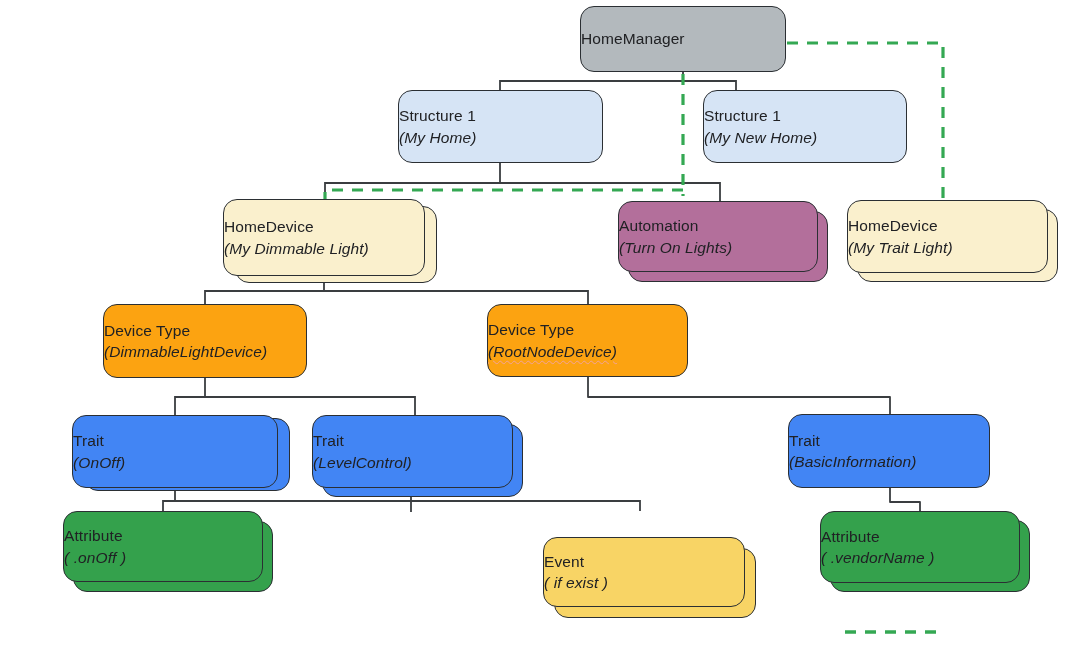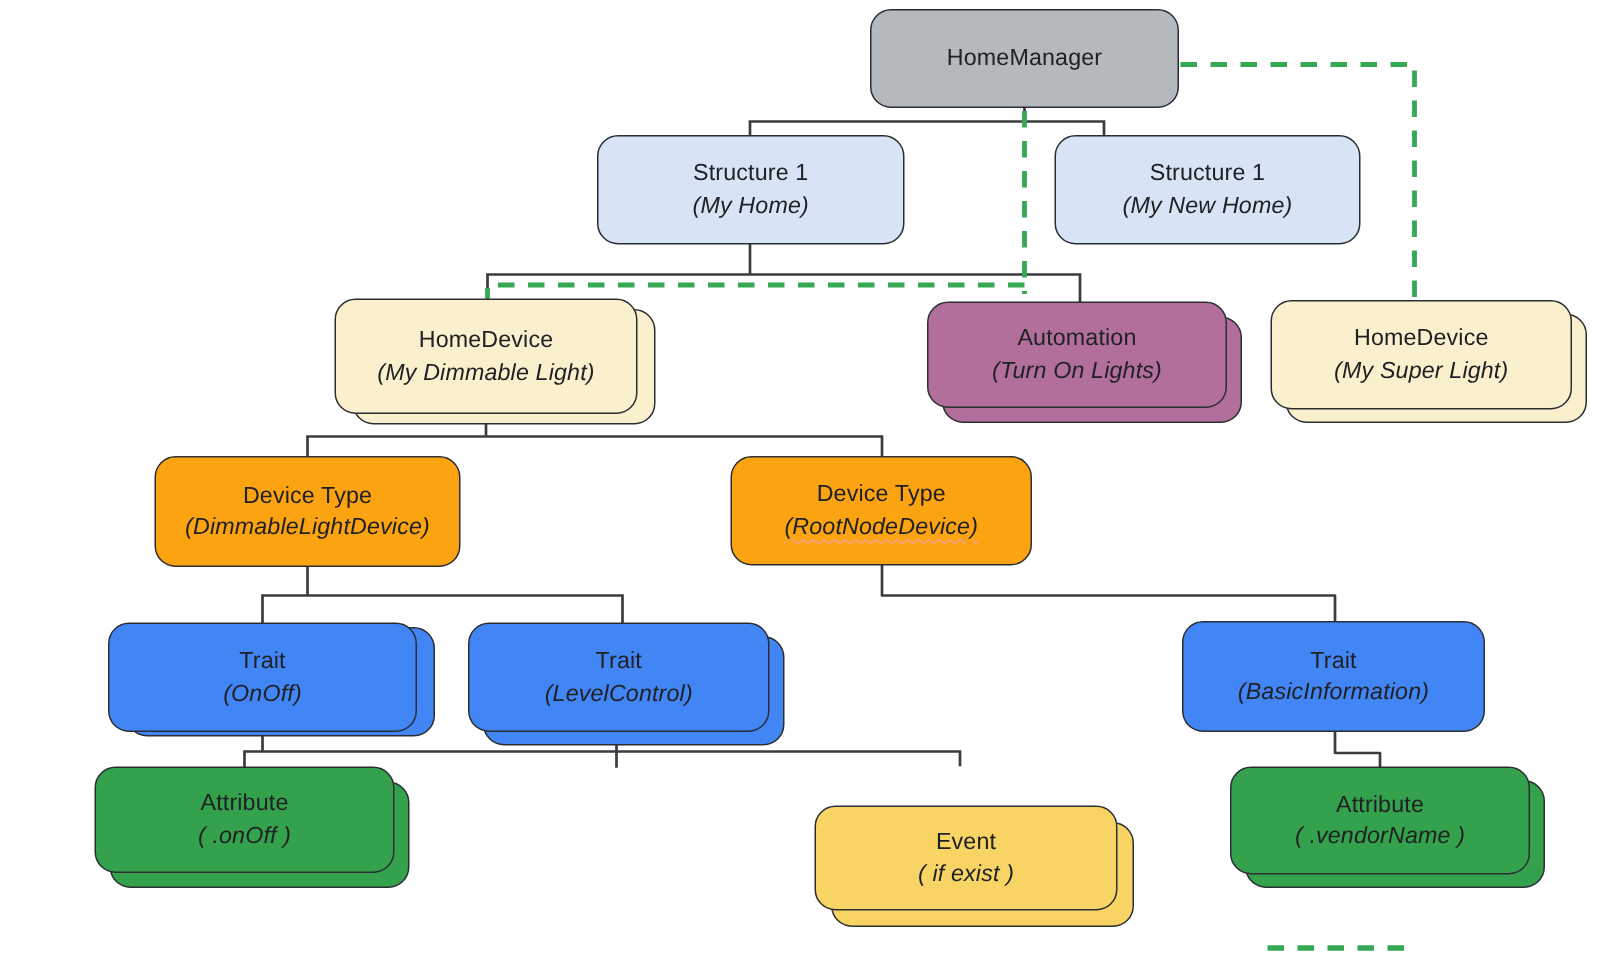--- a/index.html
+++ b/index.html
@@ -8,21 +8,21 @@
     font-family:"Liberation Sans","DejaVu Sans",sans-serif;color:#202124;
   }
   #edges{position:absolute;left:0;top:0;z-index:1;}
   .node{position:absolute;z-index:2;}
   .node .back,.node .front{
     position:absolute;inset:0;background:var(--fill,#ccc);
     border:1.6px solid #2b2f33;border-radius:14px;box-sizing:border-box;
   }
   .node .back{transform:translate(var(--dx,10px),var(--dy,8px));}
   .node .front{
-    display:flex;flex-direction:column;align-items:center;justify-content:center;
+    display:flex;flex-direction:column;align-items:flex-start;justify-content:center;
     text-align:center;font-size:15.5px;line-height:21.5px;color:#202124;letter-spacing:.1px;
   }
   .sub{font-style:italic;}
   .squiggle{
     text-decoration-line:underline;text-decoration-style:wavy;
     text-decoration-color:#f2a29b;text-decoration-thickness:1px;text-underline-offset:3px;
   }
   #note{
     position:absolute;left:25px;top:621px;z-index:2;
     font-size:16.5px;font-weight:bold;color:#202124;letter-spacing:.1px;white-space:nowrap;
@@ -85,21 +85,21 @@
     <div class="front">
       <span class="t">Automation</span>
       <span class="sub">(Turn On Lights)</span>
     </div>
   </div>
 
   <div class="node" style="left: 847px; top: 200px; width: 201px; height: 73px; --dx: 10px; --dy: 9px; --fill: #FAF0CD;">
     <div class="back"></div>
     <div class="front">
       <span class="t">HomeDevice</span>
-      <span class="sub">(My Super Light)</span>
+      <span class="sub">(My Trait Light)</span>
     </div>
   </div>
 
   <div class="node single" style="left: 103px; top: 304px; width: 204px; height: 74px; --fill: #FCA311;">
 
     <div class="front">
       <span class="t">Device Type</span>
       <span class="sub">(DimmableLightDevice)</span>
     </div>
   </div>

